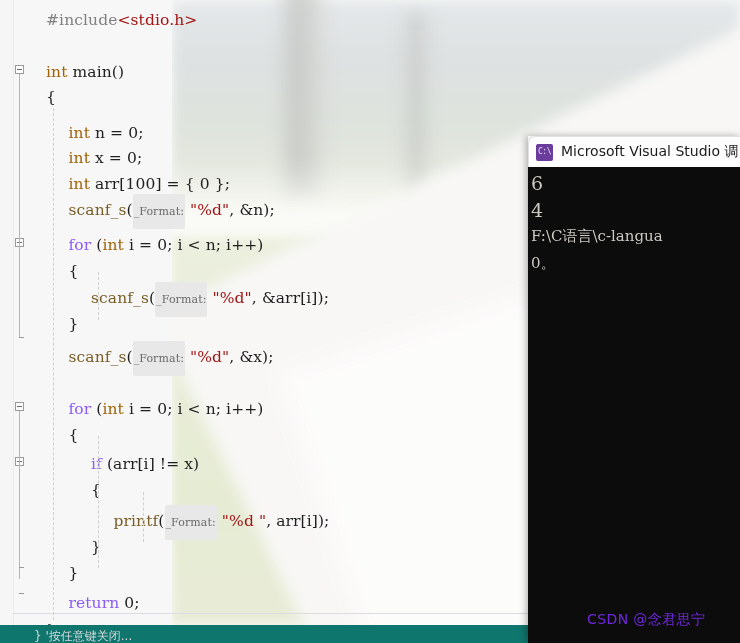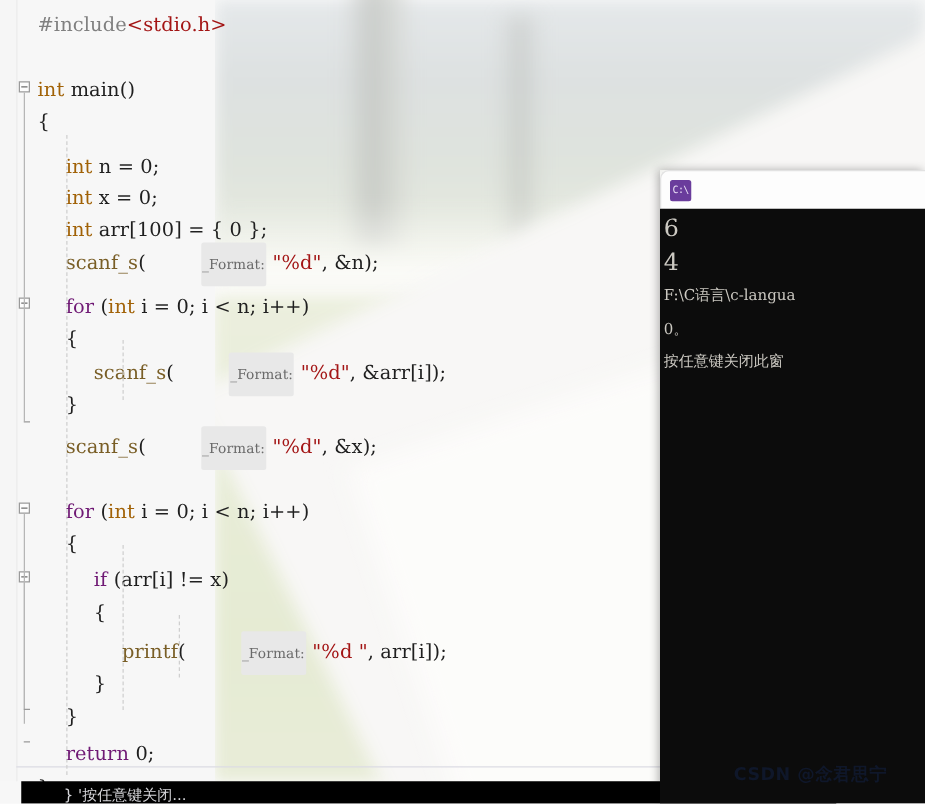--- a/index.html
+++ b/index.html
@@ -125,21 +125,21 @@
   .fold-end {
     position: absolute;
     left: 6px;
     width: 5px; height: 1px;
     background: #9a9a9a;
   }
 
   
   #code {
     position: absolute;
-    left: 0; top: 0;
+    left: 16px; top: 0;
     width: 614px; height: 643px;
     font-family: "DejaVu Serif", serif;
     font-size: 15.5px;
     line-height: 25.6px;
     white-space: pre;
     letter-spacing: .1px;
   }
   .line {
     position: absolute;
     left: 30px;
@@ -148,49 +148,48 @@
   }
   
   .indent-guide {
     position: absolute;
     width: 0;
     border-left: 1px dashed #cfcfcf;
   }
 
   
   .kw      { color: #a16207; }   
-  .kwctl   { color: #701a75; }   
+  .kwctl   { color: #8b5cf6; }   
   .pre     { color: #808080; }   
   .hdr     { color: #a31515; }   
   .str     { color: #a31515; }   
   .fn      { color: #795e26; }   
   .plain   { color: #1f1f1f; }
   .num     { color: #1f1f1f; }
   .hint    {
     color: #6a6a6a;
     font-size: 11px;
     background: #e8e8e8;
     border-radius: 2px;
     padding: 11px 1px;
     font-family: "DejaVu Serif", serif;
-    margin-left: 44px;
   }
 
   
   #method-rule {
     position: absolute;
     left: 13px; top: 613px;
     width: 727px; height: 1px;
     background: #dcdce4;
   }
   #bottom-strip {
     position: absolute;
-    left: 17px; top: 625px;
+    left: 0; top: 625px;
     width: 652px; height: 18px;
-    background: #000000;
+    background: #0f766e;
     overflow: hidden;
   }
   #bottom-strip .ghost {
     position: absolute;
     left: 34px; top: 3px;
     font-size: 12px;
     color: #d5d5d9;
     font-family: "DejaVu Sans", sans-serif;
     white-space: nowrap;
   }
@@ -248,32 +247,31 @@
     overflow: hidden;
   }
   .cline {
     font-family: "DejaVu Serif", serif;
     font-size: 19px;
     line-height: 26.5px;
     color: #ccc9c2;
     white-space: pre;
     letter-spacing: .3px;
   }
-  .cline.cjk { font-size: 12px; letter-spacing: 0; }
+  .cline.cjk { font-size: 15px; letter-spacing: 0; }
 
   
   #watermark {
     position: absolute;
     left: 587px; top: 611px;
     font-family: "DejaVu Sans", sans-serif;
     font-size: 14px;
-    color: #0f172a;
+    color: #6d28d9;
     white-space: nowrap;
     letter-spacing: .4px;
-    font-weight: bold;
   }
 </style>
 </head>
 <body>
 
 <div id="screen">
 
   <div id="editor">
 
     <div id="editor-bg">
@@ -312,25 +310,25 @@
 
   <div id="bottom-strip">
     <div class="ghost">}        '按任意键关闭...</div>
   </div>
 
   <div id="console-window">
     <div id="console-titlebar">
       <div id="console-icon">
         <span>C:\</span>
       </div>
+      <div id="console-title-text">Microsoft Visual Studio 调</div>
     </div>
     <div id="console-body">
         <div class="cline">6</div>
         <div class="cline">4</div>
         <div class="cline cjk">F:\C语言\c-langua</div>
         <div class="cline cjk">0。</div>
-        <div class="cline cjk">按任意键关闭此窗</div>
       </div>
   </div>
 
   <div id="watermark">CSDN @念君思宁</div>
 
 </div>
 
 </body></html>

